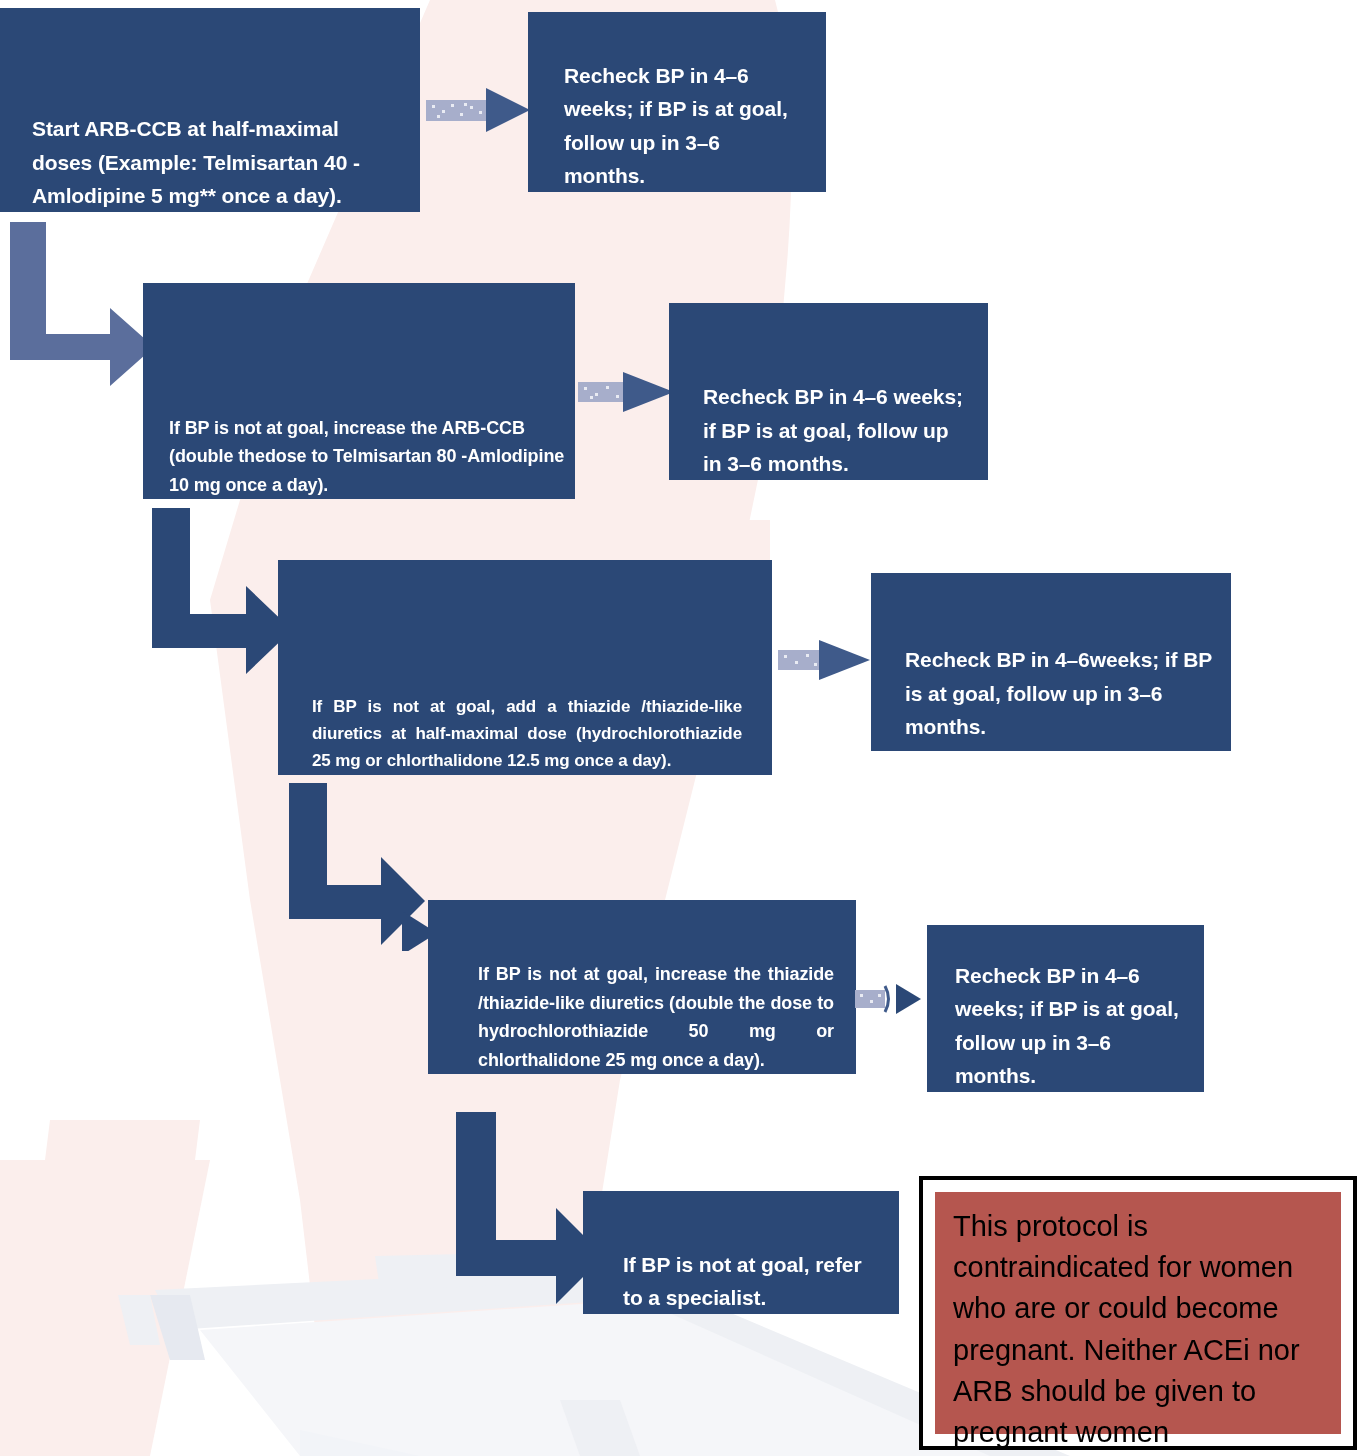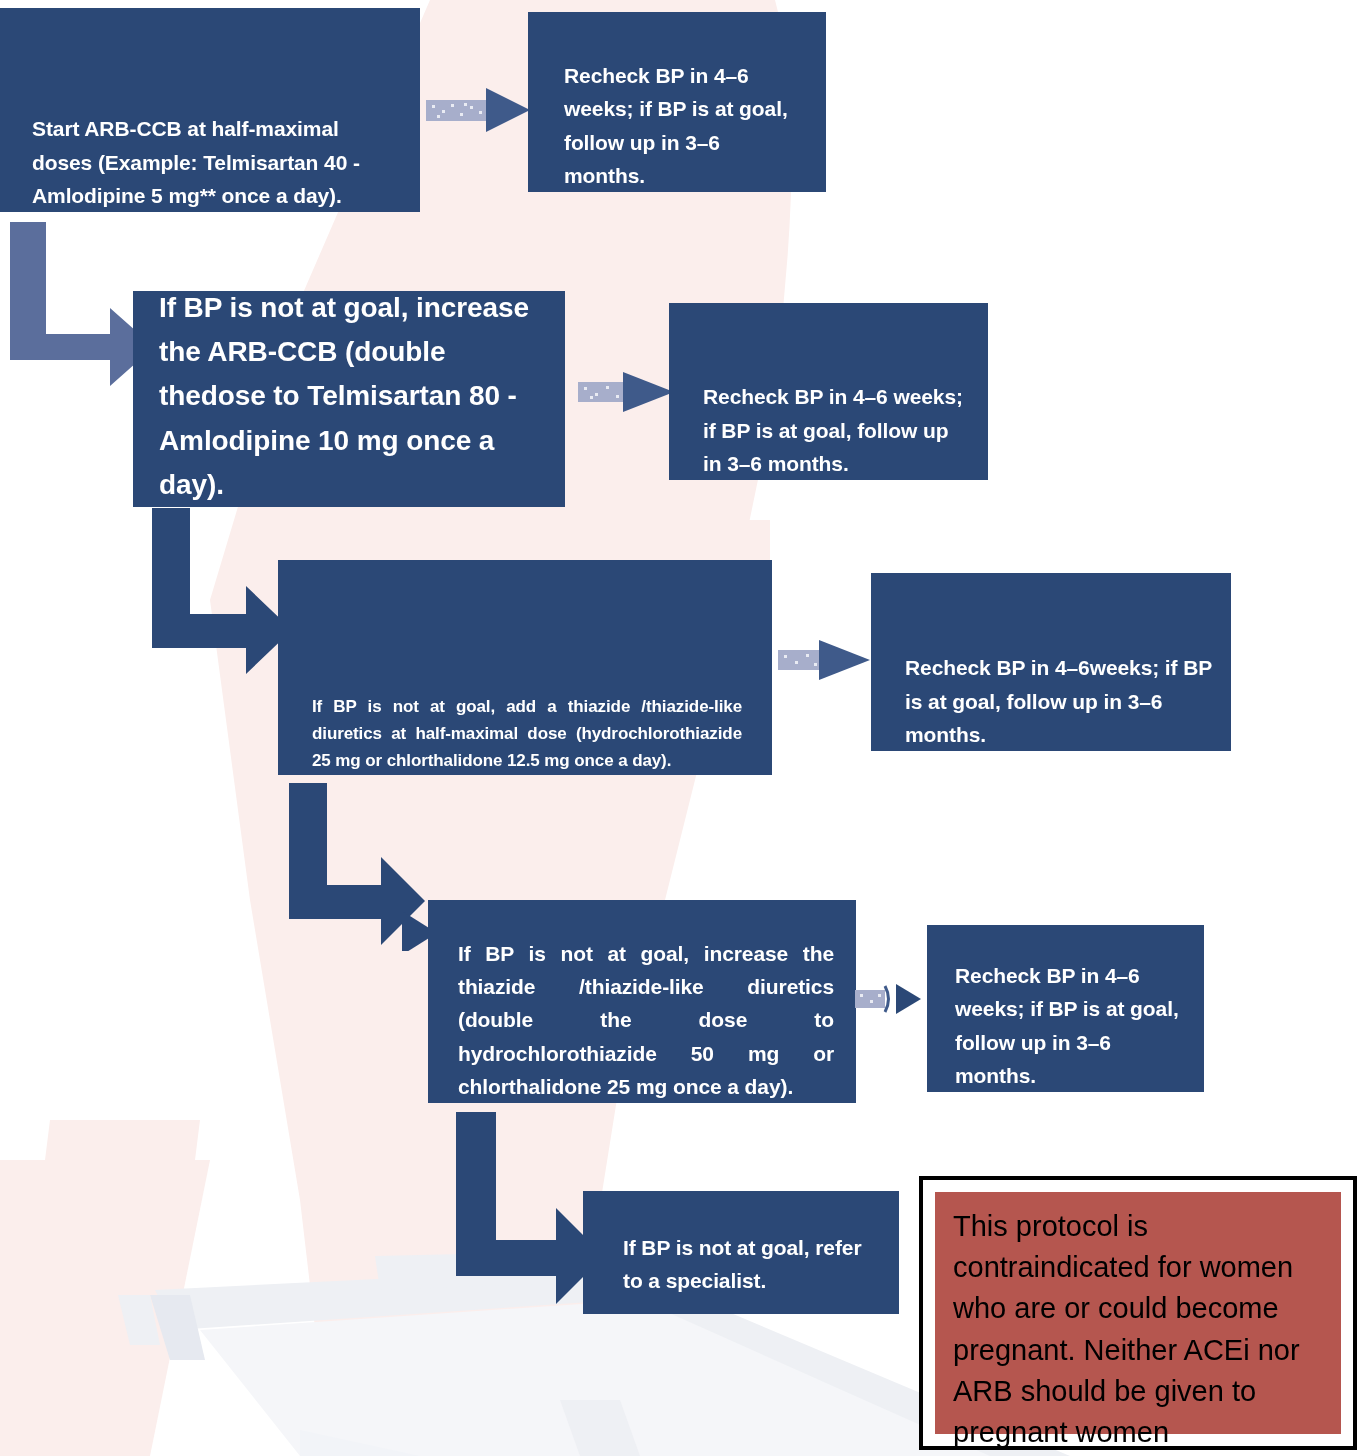--- a/index.html
+++ b/index.html
@@ -106,21 +106,21 @@
   <div class="box navy" style="left:528px;top:12px;width:298px;height:180px;padding:0 22px 0 36px;font-size:21px;">
     <span class="txt">Recheck BP in 4–6 weeks; if BP is at goal, follow up in 3–6 months.</span>
   </div>
 
   <div class="lconn" style="left:6px;top:222px;width:150px;height:180px;">
     <svg width="150" height="180" viewBox="0 0 150 180">
       <path d="M 4 0 L 40 0 L 40 112 L 104 112 L 104 86 L 148 125 L 104 164 L 104 138 L 4 138 Z" fill="#5b6e9c"></path>
     </svg>
   </div>
 
-  <div class="box navy" style="left:133px;top:283px;width:432px;height:216px;padding:0 10px 0 26px;font-size:28px;margin-top:8px;">
+  <div class="box navy" style="left:143px;top:283px;width:432px;height:216px;padding:0 10px 0 26px;font-size:18px;">
     <span class="txt">If BP is not at goal, increase the ARB-CCB (double thedose to Telmisartan 80 -Amlodipine 10 mg once a day).</span>
   </div>
 
   <div class="harrow" style="left:578px;top:370px;width:100px;height:44px;">
     <svg width="100" height="44" viewBox="0 0 100 44">
       <rect x="0" y="12" width="48" height="20" fill="#a7aecb"></rect>
       <g fill="#e9ebf3">
         <rect x="6" y="17" width="3" height="3"></rect>
           <rect x="17" y="23" width="3" height="3"></rect>
         <rect x="28" y="16" width="3" height="3"></rect>
@@ -151,32 +151,32 @@
       <g fill="#e9ebf3">
         <rect x="6" y="17" width="3" height="3"></rect>
           <rect x="17" y="23" width="3" height="3"></rect>
         <rect x="28" y="16" width="3" height="3"></rect>
           <rect x="36" y="25" width="3" height="3"></rect>
       </g>
       <path d="M 41 2 L 92 22 L 41 42 Z" fill="#3f5a8a"></path>
     </svg>
   </div>
 
-  <div class="box navy" style="left:871px;top:573px;width:360px;height:178px;padding:0 18px 0 34px;font-size:21px;">
+  <div class="box navy" style="left:871px;top:573px;width:360px;height:178px;padding:0 18px 8px 34px;font-size:21px;">
     <span class="txt">Recheck BP in 4–6weeks; if BP is at goal, follow up in 3–6 months.</span>
   </div>
 
   <div class="lconn" style="left:285px;top:783px;width:160px;height:168px;">
     <svg width="160" height="168" viewBox="0 0 160 168">
       <path d="M 4 0 L 42 0 L 42 102 L 96 102 L 96 74 L 140 118 L 96 162 L 96 136 L 4 136 Z" fill="#2b4876"></path>
       <path d="M 117 128 L 152 150 L 117 172 Z" fill="#2b4876"></path>
     </svg>
   </div>
 
-  <div class="box navy justify" style="left:428px;top:900px;width:428px;height:203px;padding:0 22px 0 30px;font-size:21px;">
+  <div class="box navy justify" style="left:428px;top:900px;width:428px;height:174px;padding:0 22px 0 50px;font-size:18px;">
     <span class="txt">If BP is not at goal, increase the thiazide /thiazide-like diuretics (double the dose to hydrochlorothiazide 50 mg or chlorthalidone 25 mg once a day).</span>
   </div>
 
   <div class="harrow" style="left:855px;top:978px;width:70px;height:42px;">
     <svg width="70" height="42" viewBox="0 0 70 42">
       <rect x="0" y="12" width="30" height="18" fill="#a7aecb"></rect>
       <g fill="#e9ebf3">
         <rect x="5" y="16" width="3" height="3"></rect>
           <rect x="15" y="22" width="3" height="3"></rect>
         <rect x="23" y="16" width="3" height="3"></rect>
@@ -189,21 +189,21 @@
   <div class="box navy" style="left:927px;top:925px;width:277px;height:167px;padding:0 18px 0 28px;font-size:21px;">
     <span class="txt">Recheck BP in 4–6 weeks; if BP is at goal, follow up in 3–6 months.</span>
   </div>
 
   <div class="lconn" style="left:452px;top:1112px;width:160px;height:200px;">
     <svg width="160" height="200" viewBox="0 0 160 200">
       <path d="M 4 0 L 44 0 L 44 128 L 104 128 L 104 96 L 152 144 L 104 192 L 104 164 L 4 164 Z" fill="#2b4876"></path>
     </svg>
   </div>
 
-  <div class="box navy" style="left:583px;top:1191px;width:316px;height:123px;padding:0 18px 17px 40px;font-size:21px;text-align:left;">
+  <div class="box navy" style="left:583px;top:1191px;width:316px;height:123px;padding:0 18px 0 40px;font-size:21px;text-align:left;">
     <span class="txt">If BP is not at goal, refer to a specialist.</span>
   </div>
 
   <div class="warn-outer" style="left:919px;top:1176px;width:438px;height:274px;">
     <div class="warn-inner">This protocol is contraindicated for women who are or could become pregnant. Neither ACEi nor ARB should be given to pregnant women</div>
   </div>
 
 </div>
 
 </body></html>

